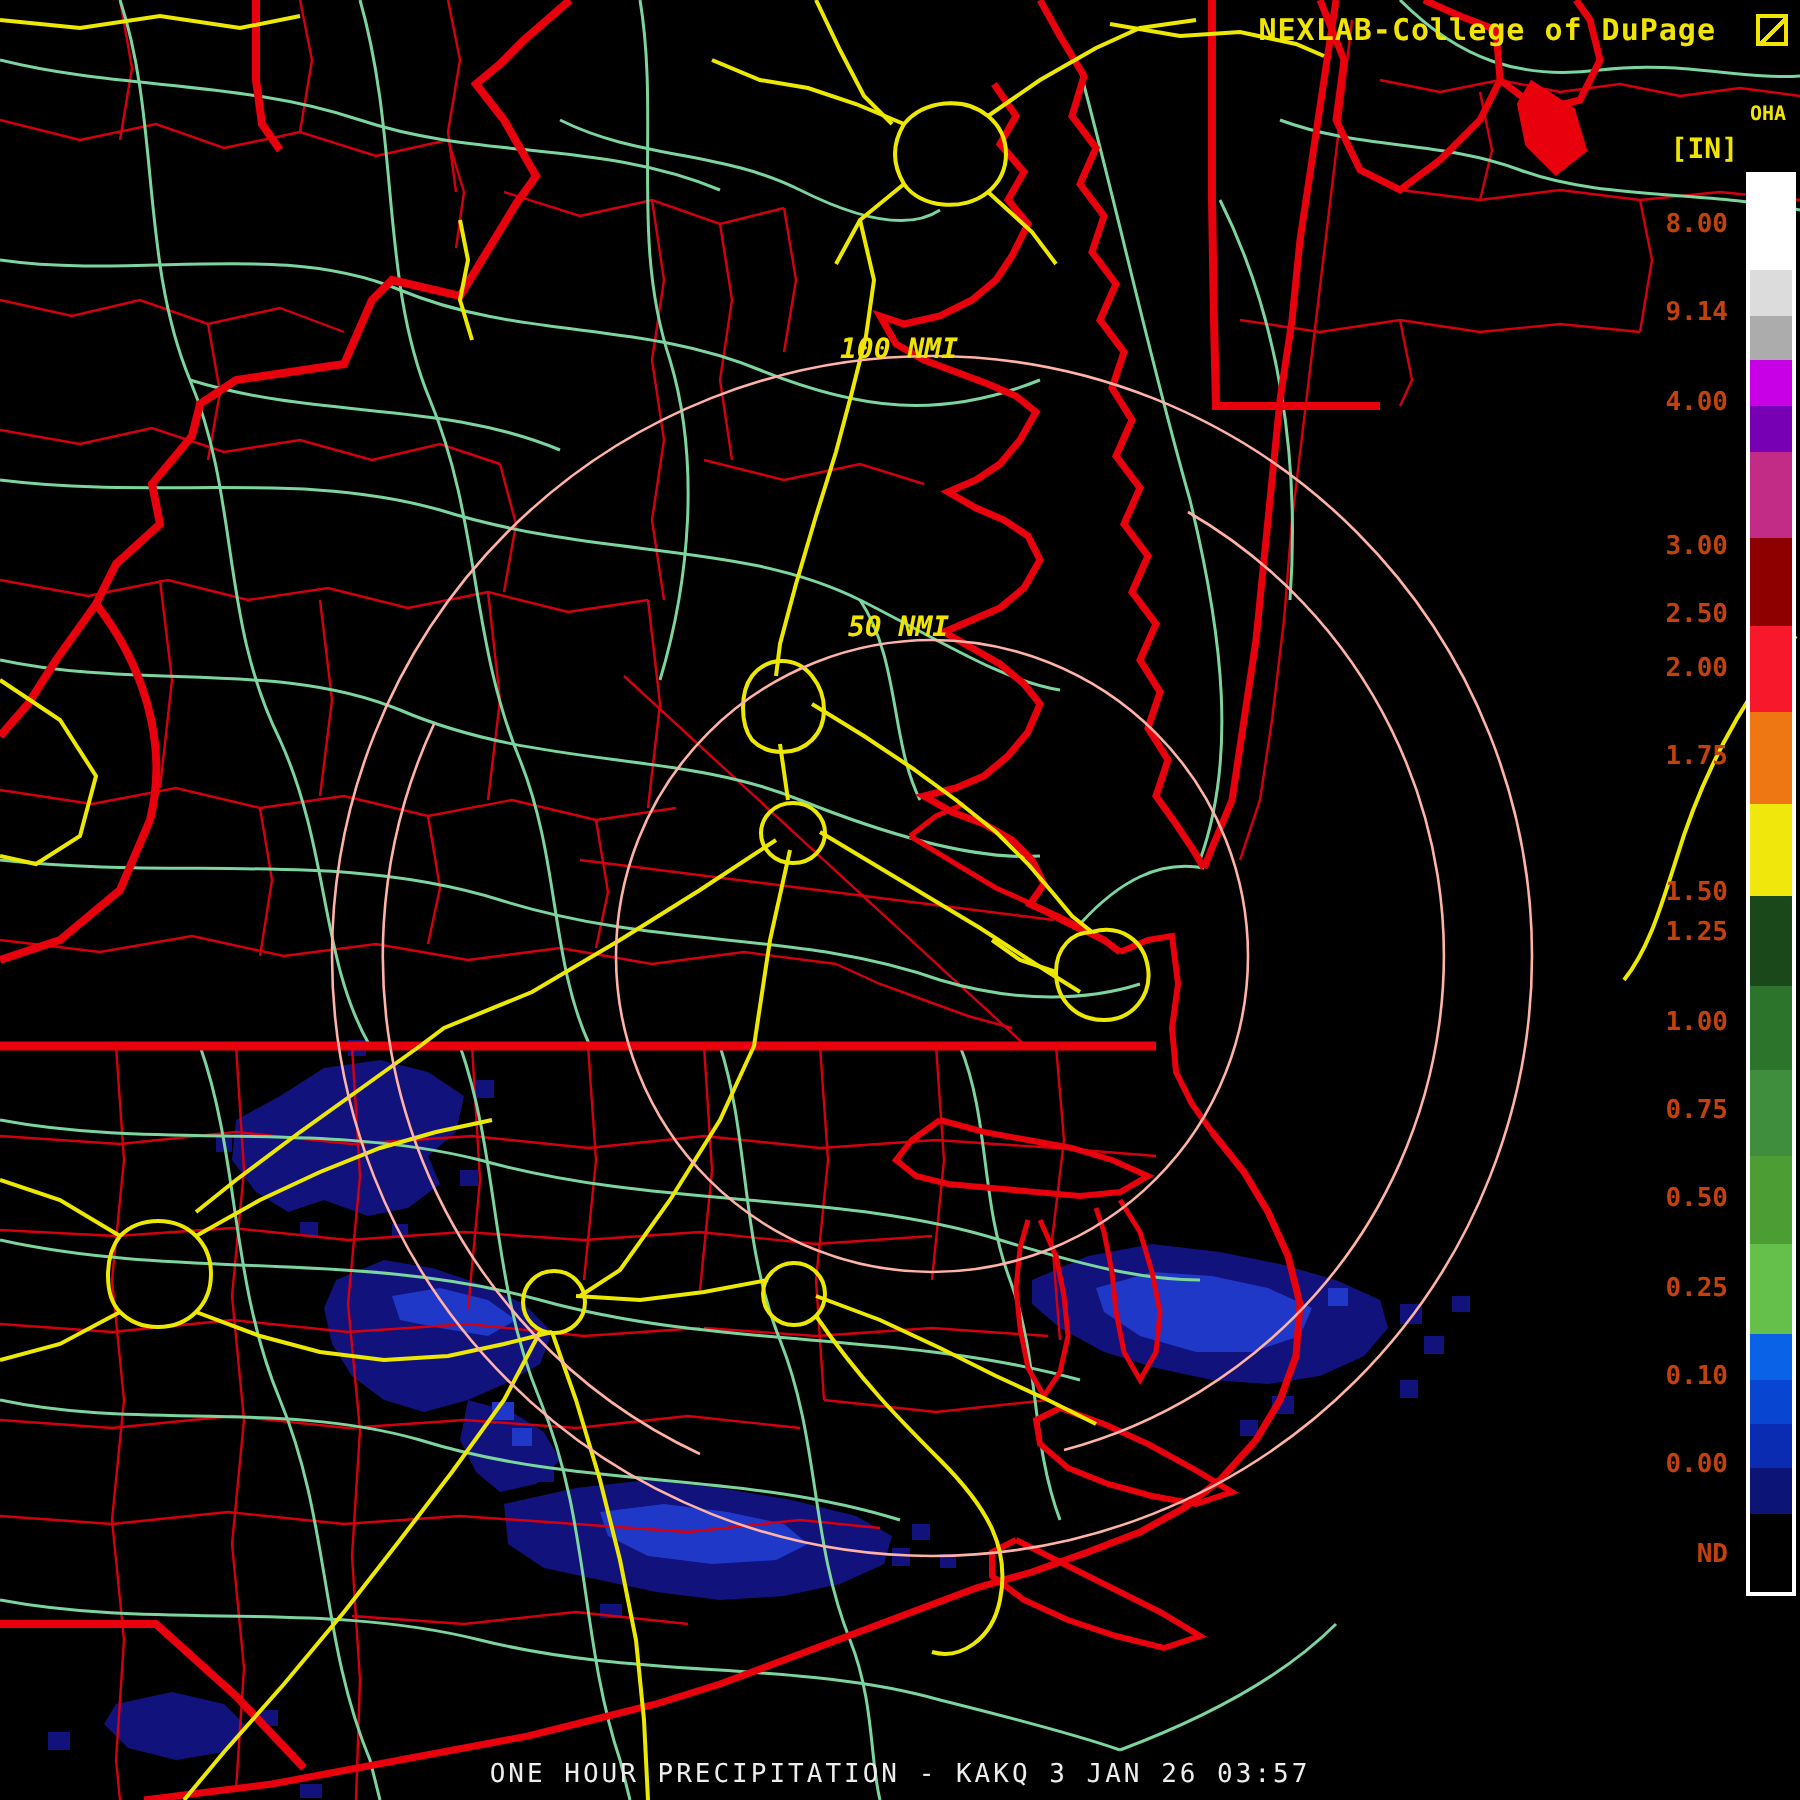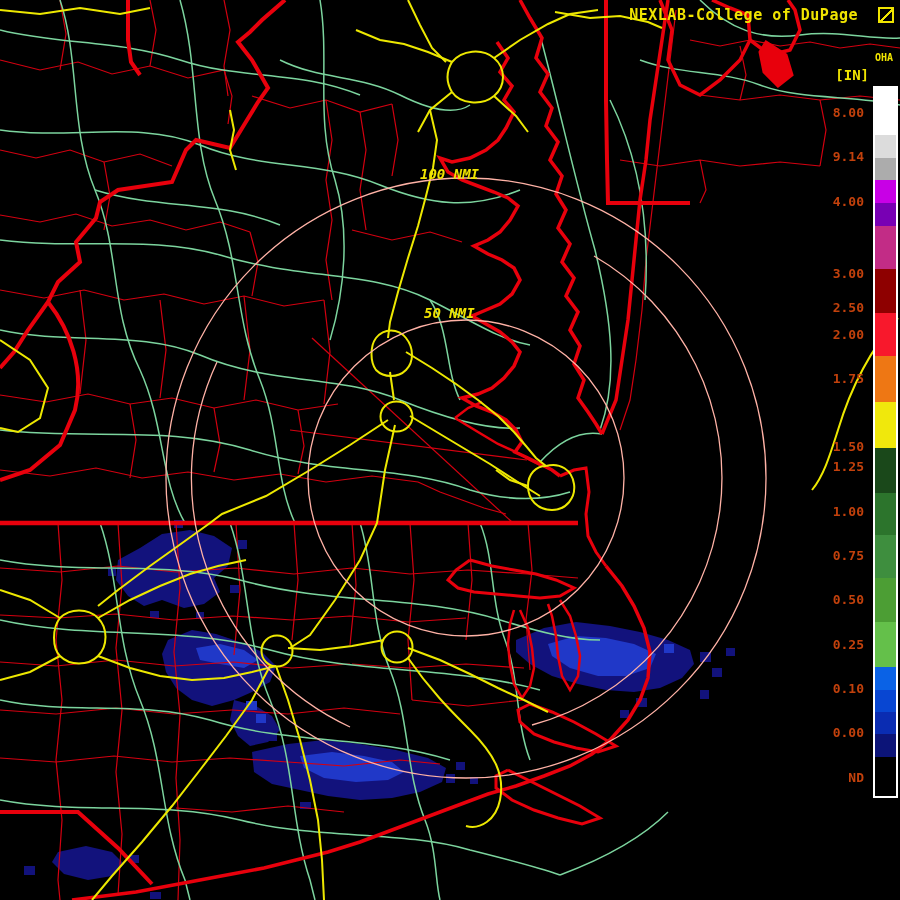--- a/index.html
+++ b/index.html
@@ -268,14 +268,15 @@
       <span class="ticklabel" style="top: 459px;">1.25</span>
       <span class="ticklabel" style="top: 504px;">1.00</span>
       <span class="ticklabel" style="top: 548px;">0.75</span>
       <span class="ticklabel" style="top: 592px;">0.50</span>
       <span class="ticklabel" style="top: 637px;">0.25</span>
       <span class="ticklabel" style="top: 681px;">0.10</span>
       <span class="ticklabel" style="top: 725px;">0.00</span>
       <span class="ticklabel" style="top: 770px;">ND</span>
     </div>
 
+<div id="caption">ONE HOUR PRECIPITATION - KAKQ 3 JAN 26 03:57</div>
 
 </div>
 
 </body></html>

